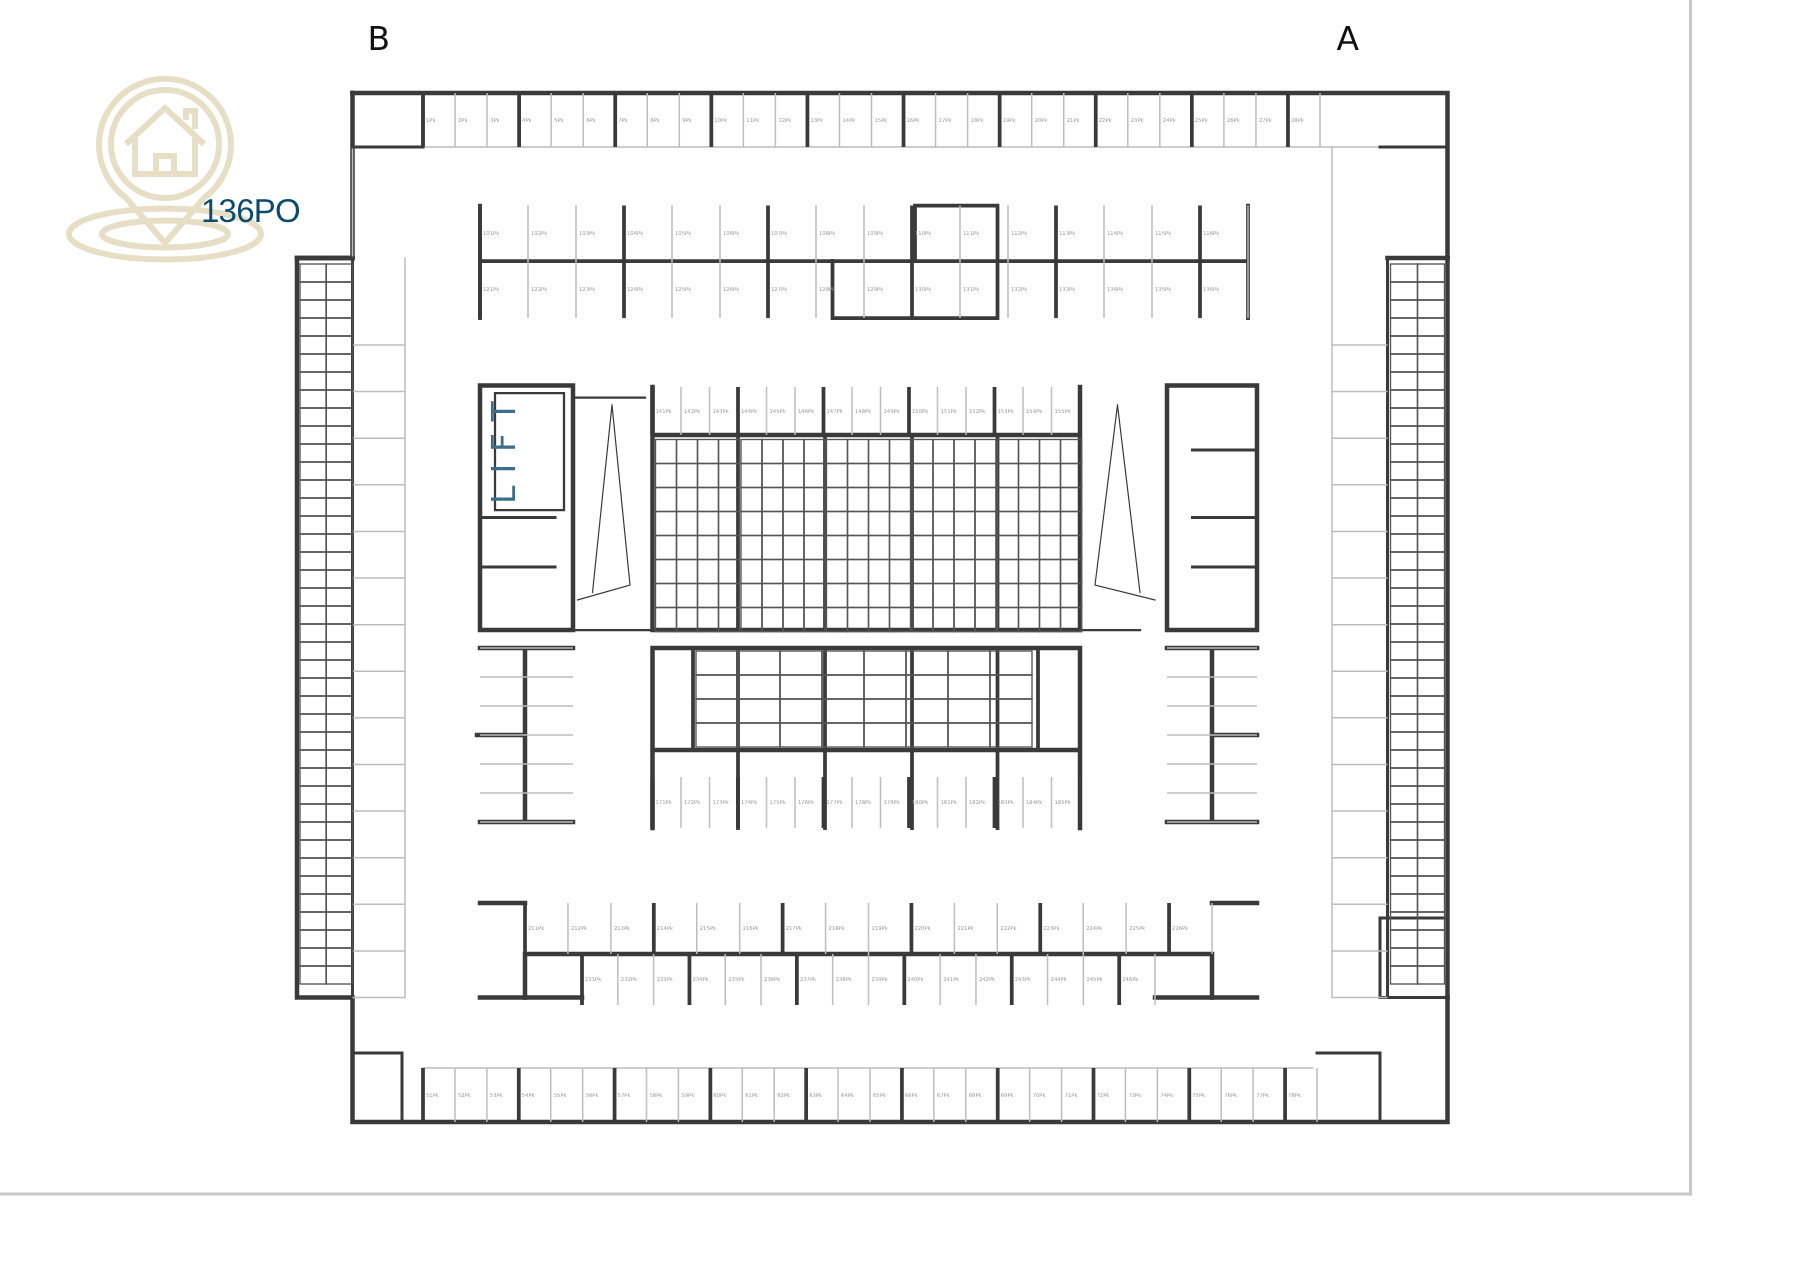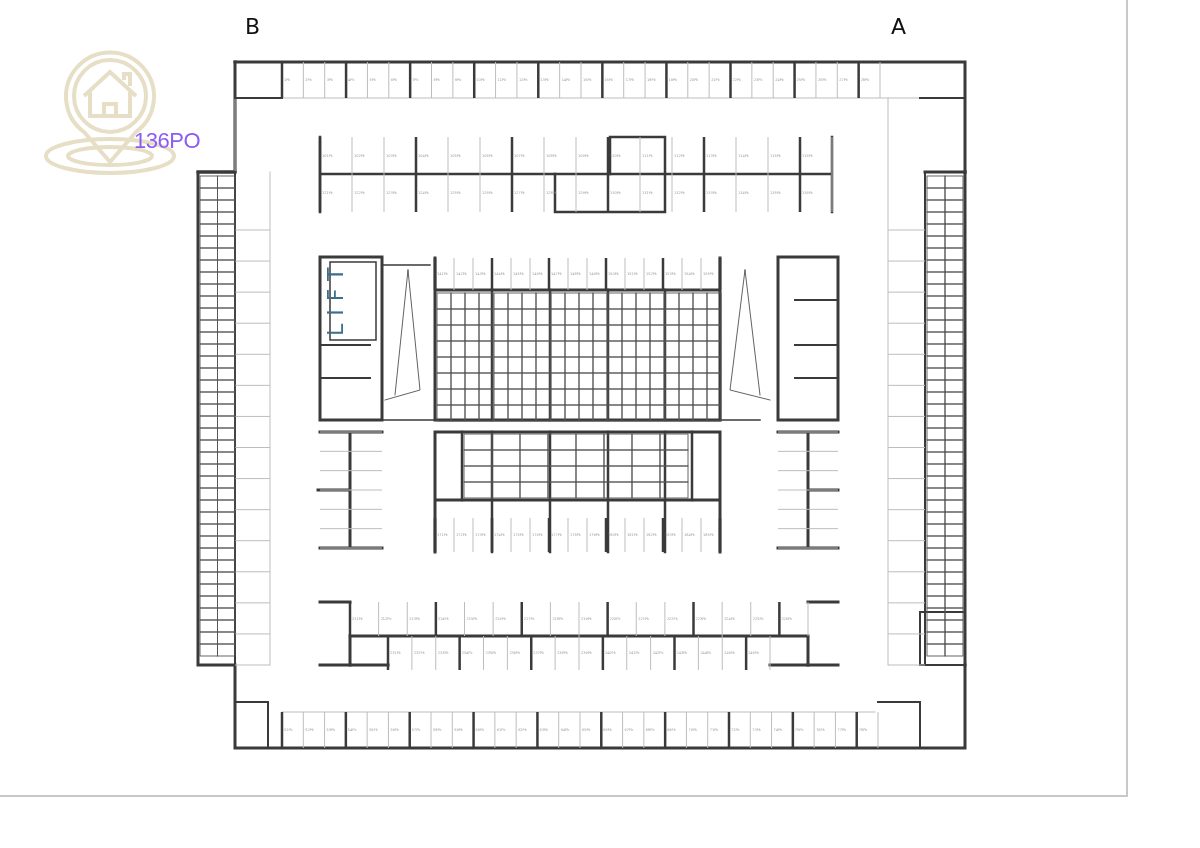--- a/index.html
+++ b/index.html
@@ -1,20 +1,20 @@
 <!DOCTYPE html>
 <html><head>
 <meta charset="utf-8">
 <style>
   html,body{margin:0;padding:0;background:#fff;}
   body{width:1200px;height:848px;position:relative;overflow:hidden;font-family:"Liberation Sans",sans-serif;}
   #stage{position:absolute;left:0;top:0;width:1200px;height:848px;}
   .page-border{position:absolute;left:0;top:0;width:1128px;height:797px;border-right:2px solid #c8c8c8;border-bottom:2px solid #c8c8c8;box-sizing:border-box;}
   .label-letter{position:absolute;font-family:"DejaVu Sans",sans-serif;font-size:22px;color:#111;}
-  .watermark-text{position:absolute;font-family:"Liberation Sans",sans-serif;font-size:22px;color:#8b5cf6;letter-spacing:-0.5px;}
+  .watermark-text{position:absolute;font-family:"Liberation Sans",sans-serif;font-size:22px;color:#0c4a6e;letter-spacing:-0.5px;}
   svg text{font-family:"DejaVu Sans",sans-serif;}
 </style>
 </head>
 <body>
 
 <div id="stage">
   <div class="page-border"></div>
 
   <span class="label-letter" style="left:245px;top:14px;">B</span>
   <span class="label-letter" style="left:891px;top:14px;">A</span>

